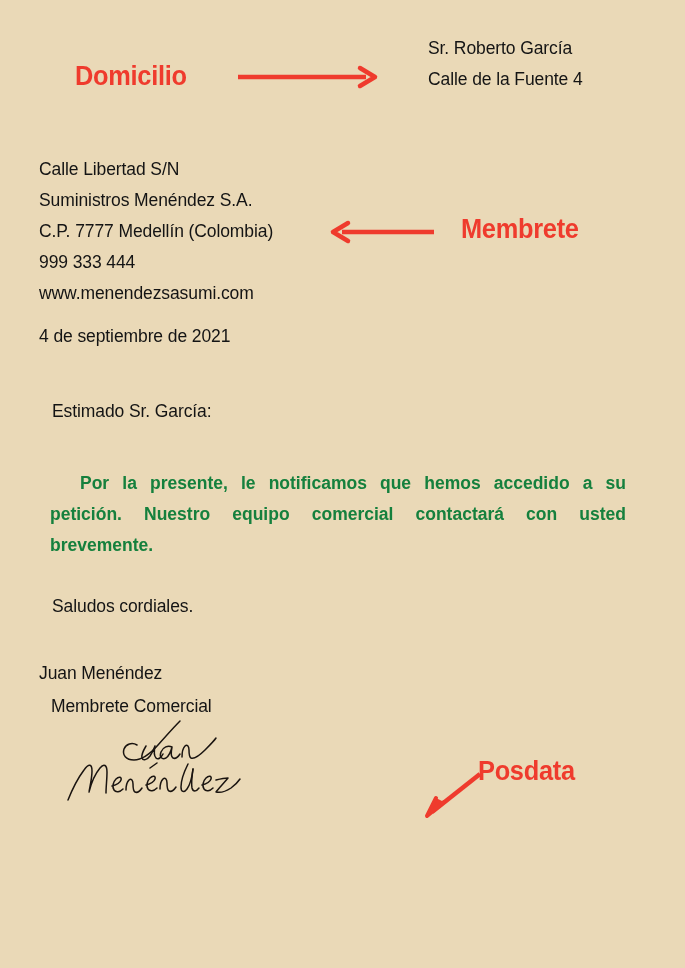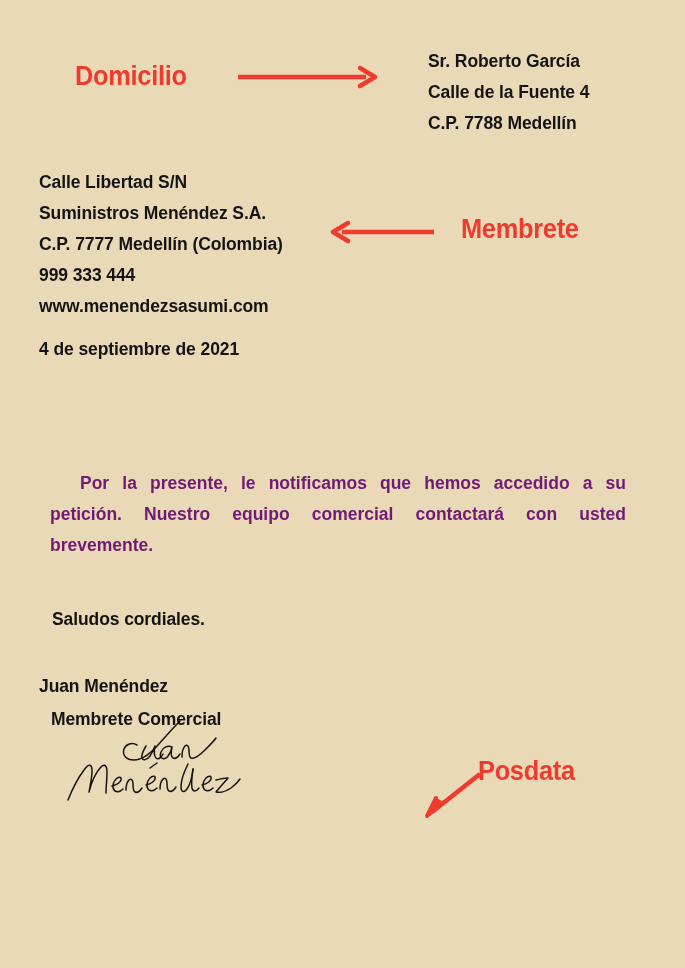--- a/index.html
+++ b/index.html
@@ -23,26 +23,25 @@
     -webkit-font-smoothing: antialiased;
   }
 
   
   .blk {
     position: absolute;
     white-space: nowrap;
   }
   .doc-line {
     font-size: 17.5px;
-    font-weight: 700;
+    font-weight: 400;
     letter-spacing: -0.1px;
     color: #141414;
     line-height: 1.0;
     white-space: nowrap;
-    margin-top: 13px;
   }
 
   
   #recipient {
     left: 428px;
     top: 40px;
   }
   #recipient .doc-line { margin-bottom: 13.5px; }
 
   
@@ -65,21 +64,21 @@
   }
 
   
   #body-paragraph {
     position: absolute;
     left: 50px;
     top: 468px;
     width: 576px;
     font-size: 17.5px;
     font-weight: 700;
-    color: #701a75;
+    color: #15803d;
     text-align: justify;
     text-justify: inter-word;
     text-indent: 30px;
     line-height: 31px;
     white-space: normal;
   }
 
   
   #closing {
     left: 52px;
@@ -133,33 +132,33 @@
   #arrow-posdata   { left: 418px; top: 770px; }
 </style>
 </head>
 <body>
 
 <div id="page">
 
   <div class="blk" id="recipient">
     <div class="doc-line">Sr. Roberto García</div>
     <div class="doc-line">Calle de la Fuente 4</div>
-    <div class="doc-line">C.P. 7788 Medellín</div>
   </div>
 
   <div class="blk" id="sender">
     <div class="doc-line">Calle Libertad S/N</div>
     <div class="doc-line">Suministros Menéndez S.A.</div>
     <div class="doc-line">C.P. 7777 Medellín (Colombia)</div>
     <div class="doc-line">999 333 444</div>
     <div class="doc-line">www.menendezsasumi.com</div>
   </div>
 
   <div class="blk doc-line" id="date">4 de septiembre de 2021</div>
 
+  <div class="blk doc-line" id="salutation">Estimado Sr. García:</div>
 
   <div id="body-paragraph">Por la presente, le notificamos que hemos accedido a su petición. Nuestro equipo comercial contactará con usted brevemente.</div>
 
   <div class="blk doc-line" id="closing">Saludos cordiales.</div>
 
   <div class="blk doc-line" id="signer-name">Juan Menéndez</div>
   <div class="blk doc-line" id="signer-role">Membrete Comercial</div>
 
   <div id="signature">
     <svg width="180" height="86" viewBox="0 0 180 86" fill="none" xmlns="http://www.w3.org/2000/svg" stroke="#1a1410" stroke-linecap="round" stroke-linejoin="round">

